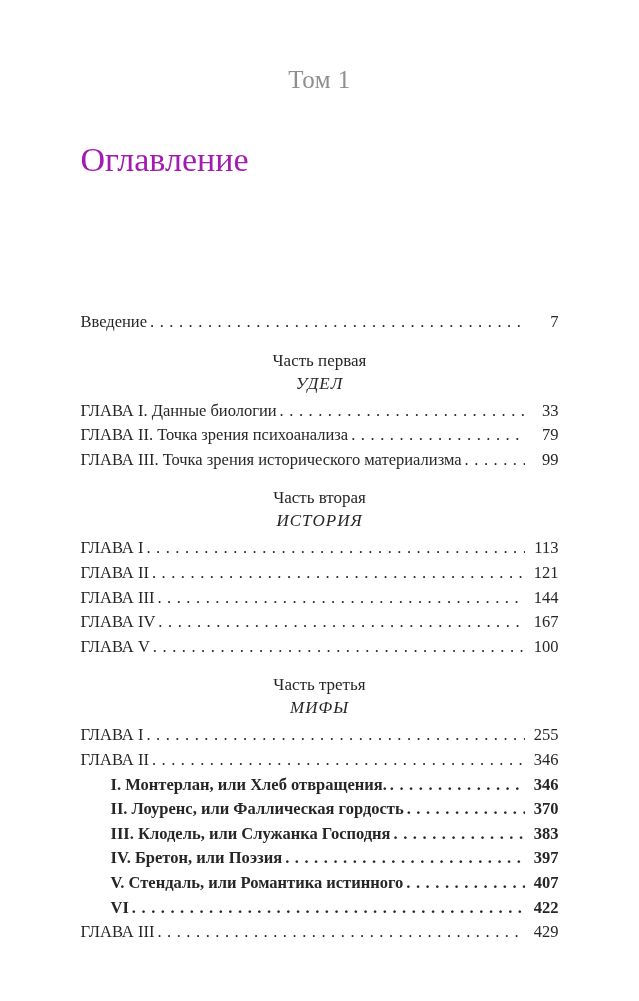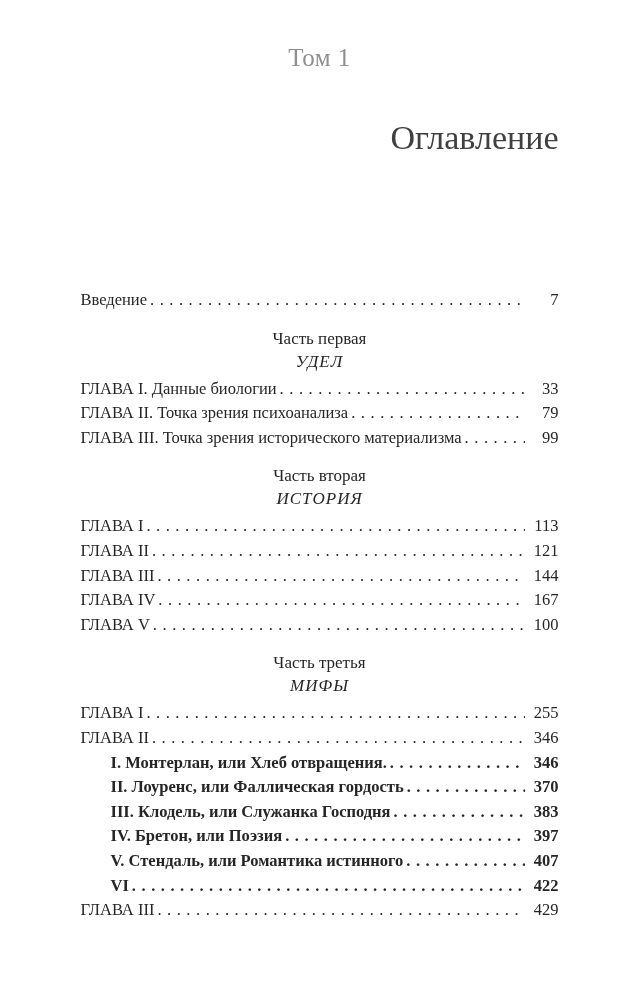--- a/index.html
+++ b/index.html
@@ -10,35 +10,35 @@
     width: 639px;
     height: 1001px;
     background: var(--bg, #ffffff);
     overflow: hidden;
     font-family: "Liberation Serif", "DejaVu Serif", serif;
     color: var(--text, #262626);
   }
   .book-page {
     width: 478px;
     margin: 0 auto;
-    padding-top: 42px;
+    padding-top: 64px;
   }
   .volume-label {
     text-align: center;
     font-size: 25px;
     line-height: 31px;
     color: var(--muted, #8f8f8f);
     letter-spacing: 0.5px;
   }
   .page-title {
-    text-align: right;
+    text-align: left;
     font-size: 34px;
     line-height: 41px;
     margin-top: 44px;
-    color: #404040;
+    color: #a21caf;
     font-weight: 500;
   }
   .toc {
     margin-top: 130px;
   }
   .toc-row {
     display: flex;
     align-items: baseline;
     font-size: 16.5px;
     line-height: 24.6px;

